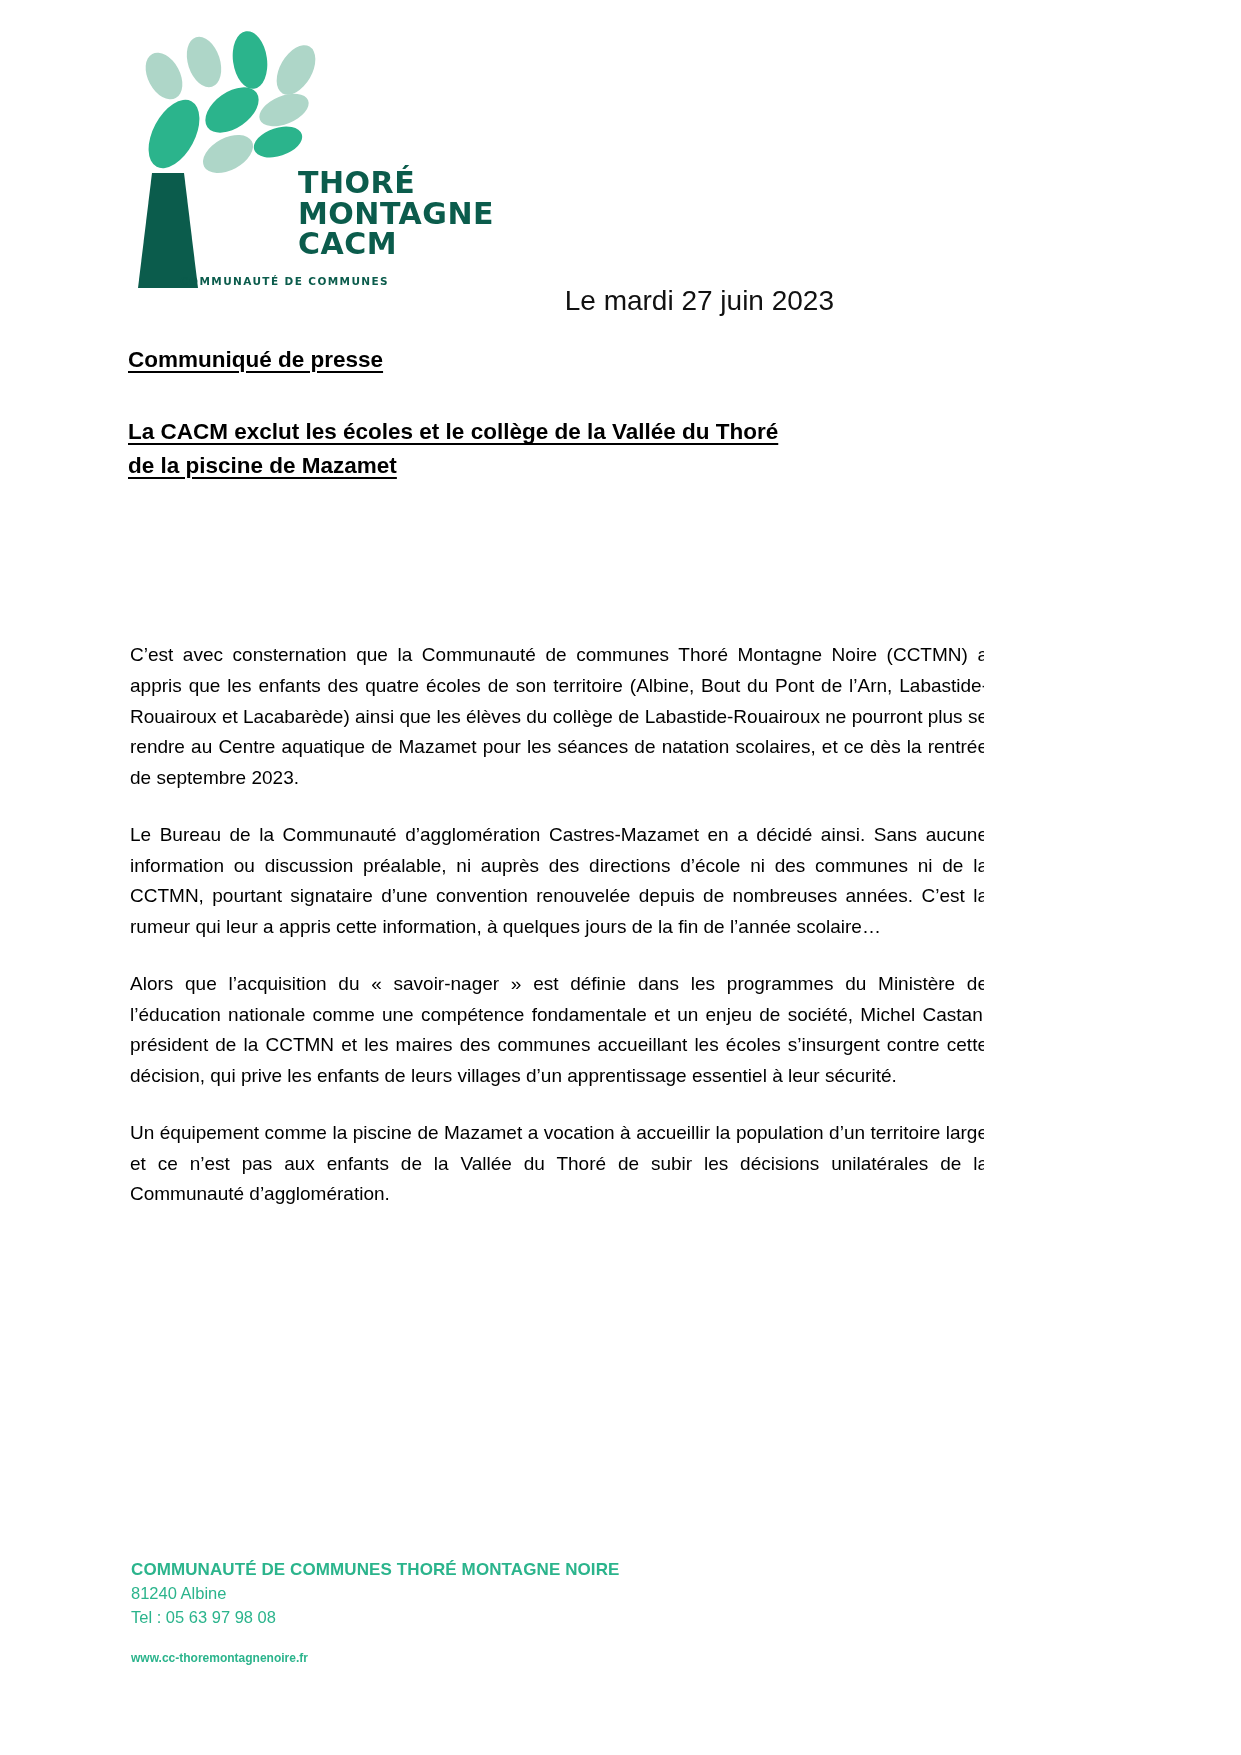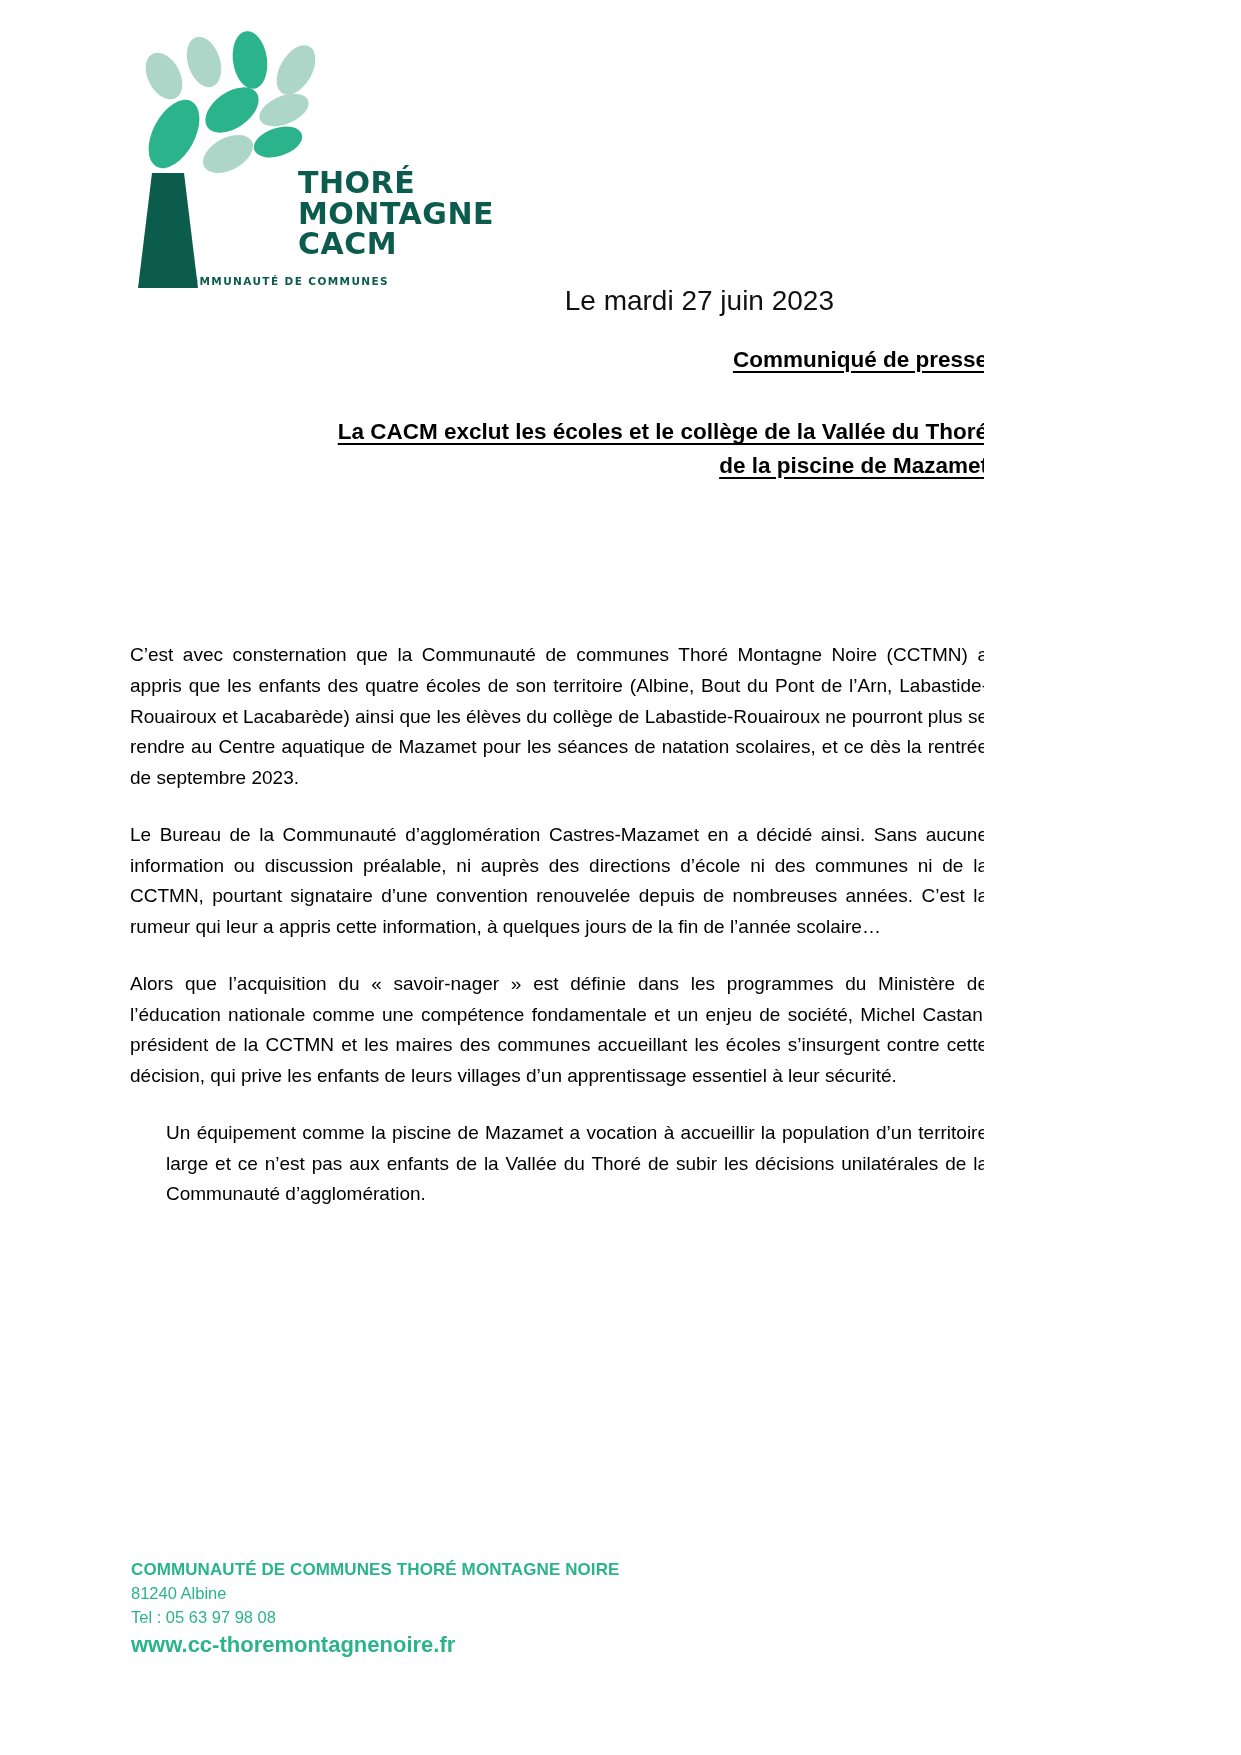--- a/index.html
+++ b/index.html
@@ -78,21 +78,21 @@
     color: #111111;
     white-space: nowrap;
   }
 
   
   .titles {
     position: absolute;
     left: 128px;
     top: 345px;
     width: 860px;
-    text-align: right;
+    text-align: left;
   }
   .title-main {
     font-size: 22.5px;
     font-weight: bold;
     text-decoration: underline;
     text-underline-offset: 4px;
     margin: 0 0 40px 0;
     line-height: 1.35;
   }
   .title-sub {
@@ -113,21 +113,21 @@
     top: 640px;
     width: 858px;
   }
   .body-text p {
     margin: 0 0 26px 0;
     font-size: 19px;
     line-height: 1.62;
     text-align: justify;
     text-justify: inter-word;
   }
-  .body-text p:last-child { margin-bottom: 0; margin-left: 36px; }
+  .body-text p:last-child { margin-bottom: 0; }
 
   
   .footer {
     position: absolute;
     left: 131px;
     top: 1558px;
     width: 700px;
   }
   .footer div {
     font-family: "Liberation Sans", sans-serif;
@@ -136,21 +136,22 @@
     line-height: 1.42;
     white-space: nowrap;
   }
   .footer .f-strong {
     font-weight: bold;
     font-size: 17px;
     letter-spacing: 0.1px;
   }
   .footer .f-url {
     font-weight: bold;
-    font-size: 22px;
+    font-size: 12px;
+    margin-top: 21px;
   }
 </style>
 </head>
 <body>
 
 <div class="page">
 
   <div class="logo-block">
 
     <svg class="logo-leaves" viewBox="0 0 230 145">

